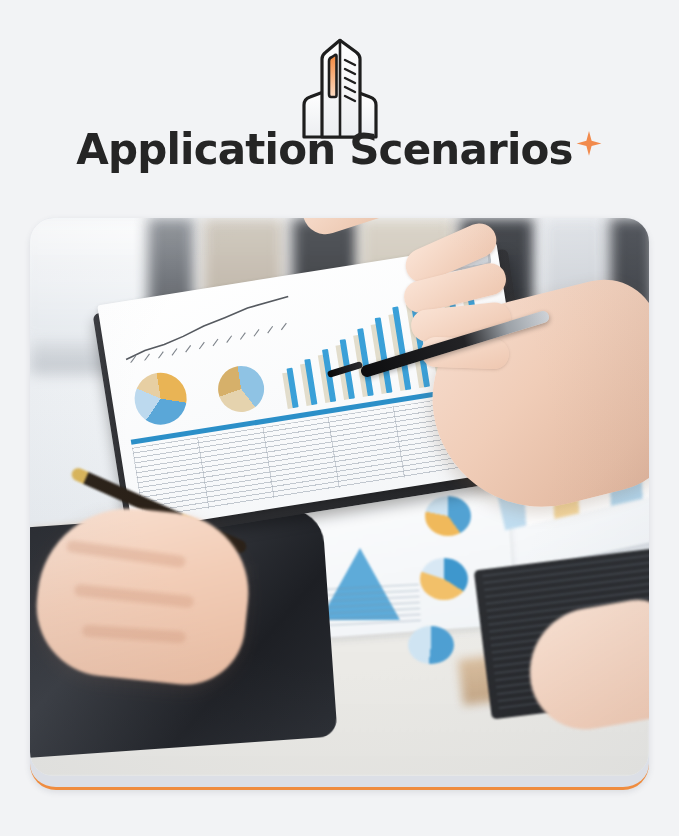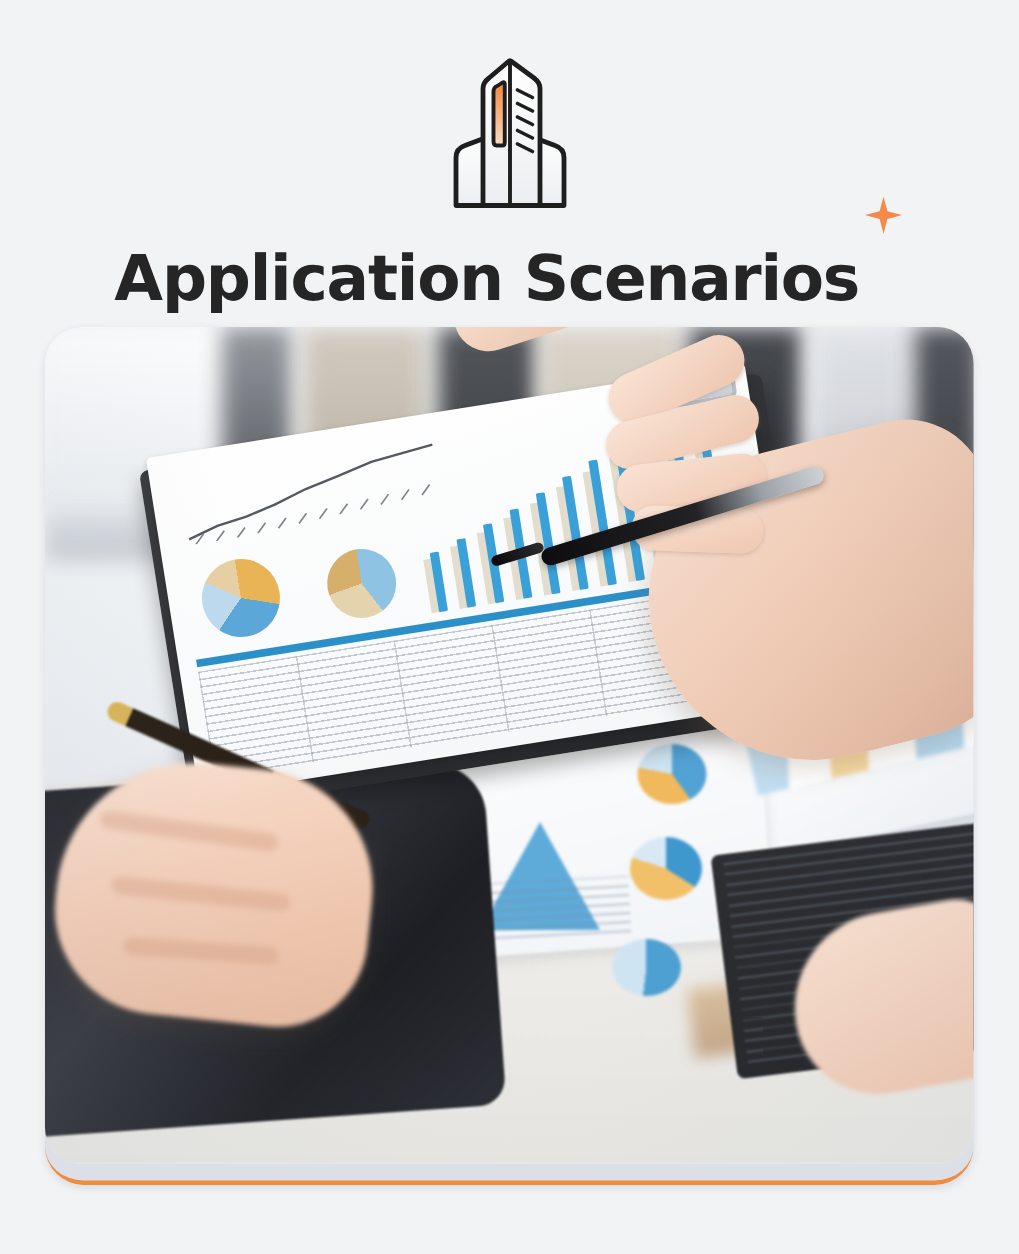--- a/index.html
+++ b/index.html
@@ -46,21 +46,20 @@
 
   .page-title {
     display: inline-block;
     font-family: "DejaVu Sans", sans-serif;
     font-size: 42px;
     font-weight: 700;
     letter-spacing: -0.8px;
     color: #252525;
     line-height: 1.05;
     vertical-align: middle;
-    margin-top: 36px;
   }
 
   .sparkle-icon {
     display: inline-block;
     width: 28px;
     height: 28px;
     vertical-align: top;
     margin-left: 2px;
     margin-top: 2px;
   }

